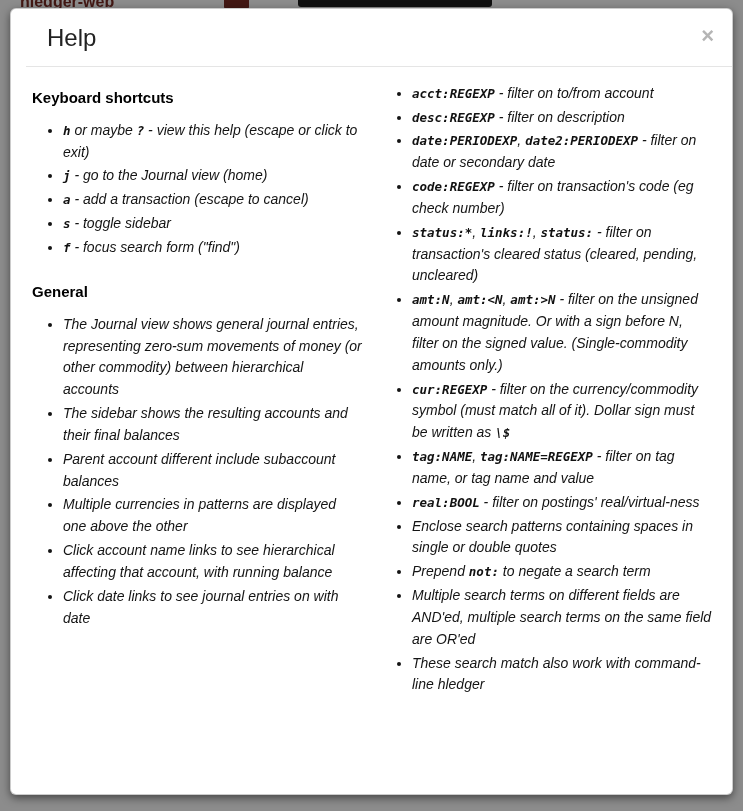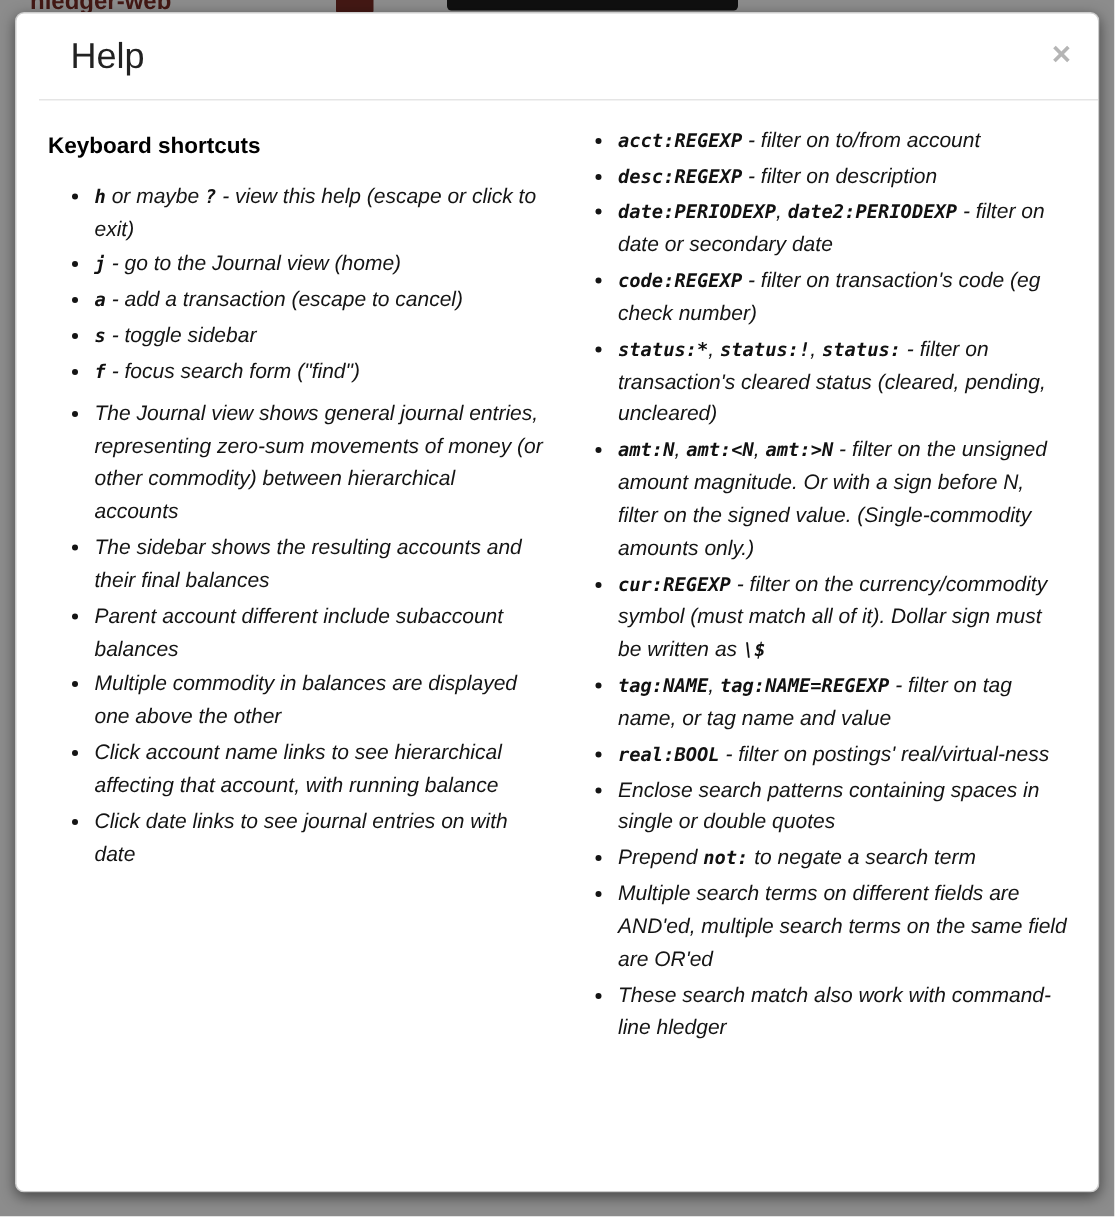--- a/index.html
+++ b/index.html
@@ -70,36 +70,37 @@
   <div class="modal-body">
     <div class="col">
       <h3 class="section-heading">Keyboard shortcuts</h3>
       <ul class="help-list">
           <li><code>h</code> or maybe <code>?</code> - view this help (escape or click to exit)</li>
           <li><code>j</code> - go to the Journal view (home)</li>
           <li><code>a</code> - add a transaction (escape to cancel)</li>
           <li><code>s</code> - toggle sidebar</li>
           <li><code>f</code> - focus search form ("find")</li>
         </ul>
+      <h3 class="section-heading mt">General</h3>
       <ul class="help-list">
           <li>The Journal view shows general journal entries, representing zero-sum movements of money (or other commodity) between hierarchical accounts</li>
           <li>The sidebar shows the resulting accounts and their final balances</li>
           <li>Parent account different include subaccount balances</li>
-          <li>Multiple commodity in balances are displayed one above the other</li>
+          <li>Multiple currencies in patterns are displayed one above the other</li>
           <li>Click account name links to see hierarchical affecting that account, with running balance</li>
           <li>Click date links to see journal entries on with date</li>
         </ul>
     </div>
     <div class="col">
       <ul class="help-list">
           <li><code>acct:REGEXP</code> - filter on to/from account</li>
           <li><code>desc:REGEXP</code> - filter on description</li>
           <li><code>date:PERIODEXP</code>, <code>date2:PERIODEXP</code> - filter on date or secondary date</li>
           <li><code>code:REGEXP</code> - filter on transaction's code (eg check number)</li>
-          <li><code>status:*</code>, <code>status:!</code>, <code>status:</code> - filter on transaction's cleared status (cleared, pending, uncleared)</li>
+          <li><code>status:*</code>, <code>links:!</code>, <code>status:</code> - filter on transaction's cleared status (cleared, pending, uncleared)</li>
           <li><code>amt:N</code>, <code>amt:&lt;N</code>, <code>amt:&gt;N</code> - filter on the unsigned amount magnitude. Or with a sign before N, filter on the signed value. (Single-commodity amounts only.)</li>
           <li><code>cur:REGEXP</code> - filter on the currency/commodity symbol (must match all of it). Dollar sign must be written as <code>\$</code></li>
           <li><code>tag:NAME</code>, <code>tag:NAME=REGEXP</code> - filter on tag name, or tag name and value</li>
           <li><code>real:BOOL</code> - filter on postings' real/virtual-ness</li>
           <li>Enclose search patterns containing spaces in single or double quotes</li>
           <li>Prepend <code>not:</code> to negate a search term</li>
           <li>Multiple search terms on different fields are AND'ed, multiple search terms on the same field are OR'ed</li>
           <li>These search match also work with command-line hledger</li>
         </ul>
     </div>

